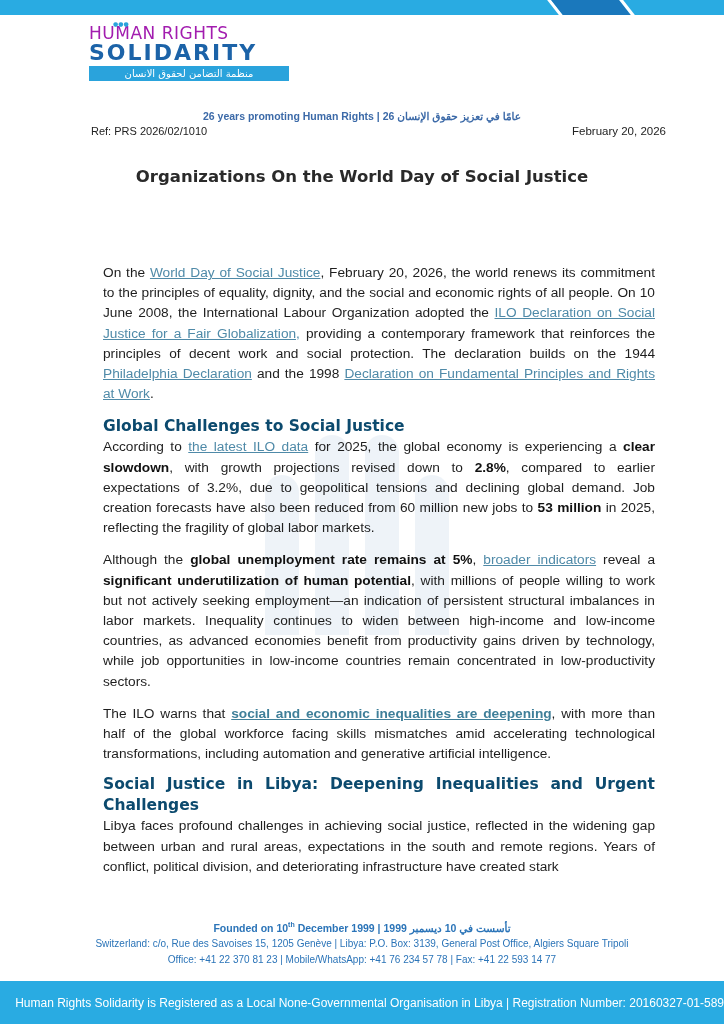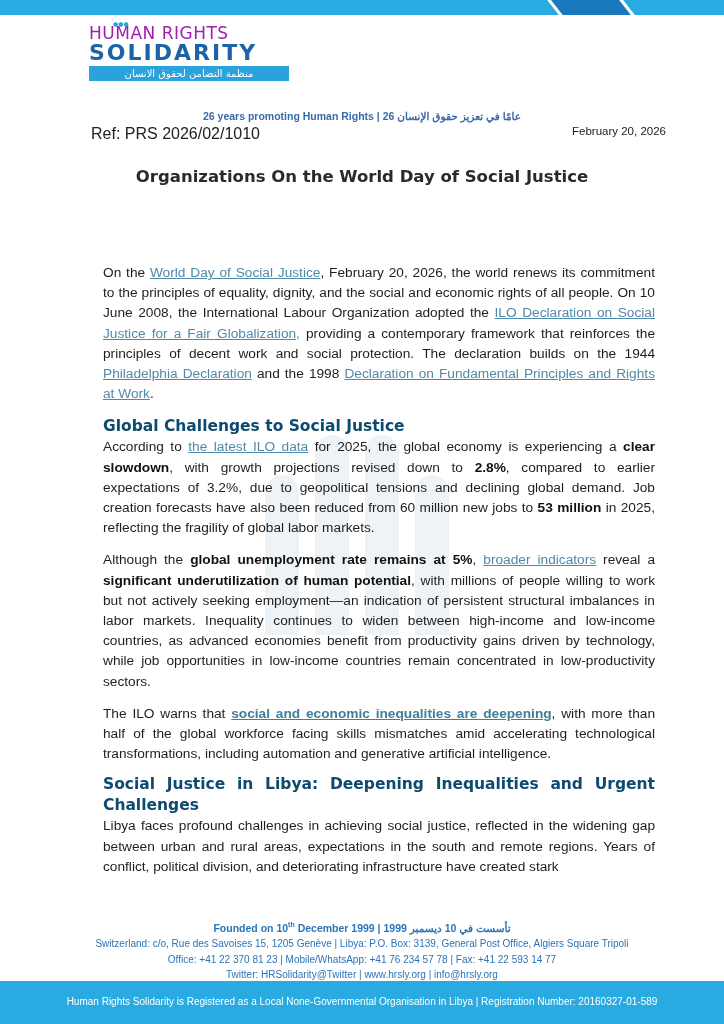--- a/index.html
+++ b/index.html
@@ -10,21 +10,21 @@
     .top-band .stripe { position: absolute; top: 0; height: 15px; background: #1a78bc; transform: skewX(38deg); }
     .top-band .gap { position: absolute; top: 0; height: 15px; width: 4px; background: #ffffff; transform: skewX(38deg); }
 
     .logo { position: absolute; left: 89px; top: 24px; width: 200px; height: 62px; }
     .logo-line1 { font-family: "DejaVu Sans", sans-serif; font-size: 17px; color: #a21caf; letter-spacing: 0.5px; line-height: 18px; font-weight: normal; }
     .logo-line2 { font-family: "DejaVu Sans", sans-serif; font-size: 22px; font-weight: bold; color: #1c63a8; letter-spacing: 2px; line-height: 22px; }
     .logo-ar { margin-top: 2px; width: 200px; height: 15px; background: #2aa3dc; color: #fff; font-size: 10px; line-height: 15px; text-align: center; direction: rtl; }
     .logo-dots { position: absolute; left: 24px; top: -4px; font-size: 6px; color: #2aa3dc; letter-spacing: 0; }
 
     .tagline { position: absolute; left: 0; width: 724px; top: 110px; text-align: center; font-family: "Liberation Sans", sans-serif; font-size: 10.5px; font-weight: bold; color: #3c6aa8; }
-    .ref { position: absolute; left: 91px; top: 125px; font-family: "Liberation Sans", sans-serif; font-size: 16px; color: #222; }
+    .ref { position: absolute; left: 91px; top: 125px; font-family: "Liberation Sans", sans-serif; font-size: 11px; color: #222; }
     .date { position: absolute; right: 58px; top: 125px; font-family: "Liberation Sans", sans-serif; font-size: 11.5px; color: #222; }
 
     .title { position: absolute; left: 100px; width: 524px; top: 166px; text-align: center; font-family: "DejaVu Sans", sans-serif; font-weight: bold; font-size: 16.5px; line-height: 22px; color: #2a2a2a; }
 
     .watermark { position: absolute; left: 235px; top: 435px; width: 240px; height: 200px; opacity: 0.07; }
     .watermark .bar { position: absolute; bottom: 0; width: 34px; background: #1c63a8; border-radius: 17px 17px 0 0; }
 
     .content { position: absolute; left: 103px; width: 552px; top: 263px; font-family: "Liberation Sans", sans-serif; font-size: 13.7px; line-height: 20.2px; color: #1e1e1e; text-align: justify; }
     .content p { margin-bottom: 8px; }
     .content a { color: #4f8aa8; text-decoration: underline; }
@@ -35,21 +35,21 @@
     #p1 { margin-bottom: 12px; }
     #p2 { margin-bottom: 12px; }
     #p3 { margin-bottom: 12px; }
     #p4 { margin-bottom: 10px; }
 
     .footer-contact { position: absolute; left: 0; width: 724px; top: 917px; text-align: center; font-family: "Liberation Sans", sans-serif; color: #2b74b8; font-size: 10px; line-height: 15.5px; }
     .footer-contact .founded { font-weight: bold; font-size: 10.5px; }
     .footer-contact sup { font-size: 7px; }
 
     .bottom-band { position: absolute; left: 0; top: 981px; width: 724px; height: 43px; background: #29abe2; }
-    .bottom-band .reg { position: absolute; left: 0; width: 724px; top: 15px; text-align: center; font-family: "Liberation Sans", sans-serif; font-size: 10px; color: #ffffff; }
+    .bottom-band .reg { position: absolute; left: 0; width: 724px; top: 15px; text-align: right; font-family: "Liberation Sans", sans-serif; font-size: 12px; color: #ffffff; }
   </style>
 </head>
 <body>
 
 <div class="top-band">
   <div class="gap" style="left:553px;"></div>
   <div class="stripe" style="left:557px; width:68px;"></div>
   <div class="gap" style="left:625px;"></div>
 </div>
 
@@ -94,18 +94,17 @@
   </p>
 
   <h2 class="justify">Social Justice in Libya: Deepening Inequalities and Urgent Challenges</h2>
   <p id="p5">Libya faces profound challenges in achieving social justice, reflected in the widening gap between urban and rural areas, expectations in the south and remote regions. Years of conflict, political division, and deteriorating infrastructure have created stark</p>
 </div>
 
 <div class="footer-contact">
   <div class="founded"><span>Founded on 10</span><sup>th</sup><span> December 1999 | 1999 تأسست في 10 ديسمبر</span></div>
   <div>Switzerland: c/o, Rue des Savoises 15, 1205 Genève | Libya: P.O. Box: 3139, General Post Office, Algiers Square Tripoli</div>
   <div>Office: +41 22 370 81 23 | Mobile/WhatsApp: +41 76 234 57 78 | Fax: +41 22 593 14 77</div>
-  <div>Twitter: HRSolidarity@Twitter | www.hrsly.org | info@hrsly.org</div>
 </div>
 
 <div class="bottom-band">
   <div class="reg">Human Rights Solidarity is Registered as a Local None-Governmental Organisation in Libya | Registration Number: 20160327-01-589</div>
 </div>
 
 </body></html>

